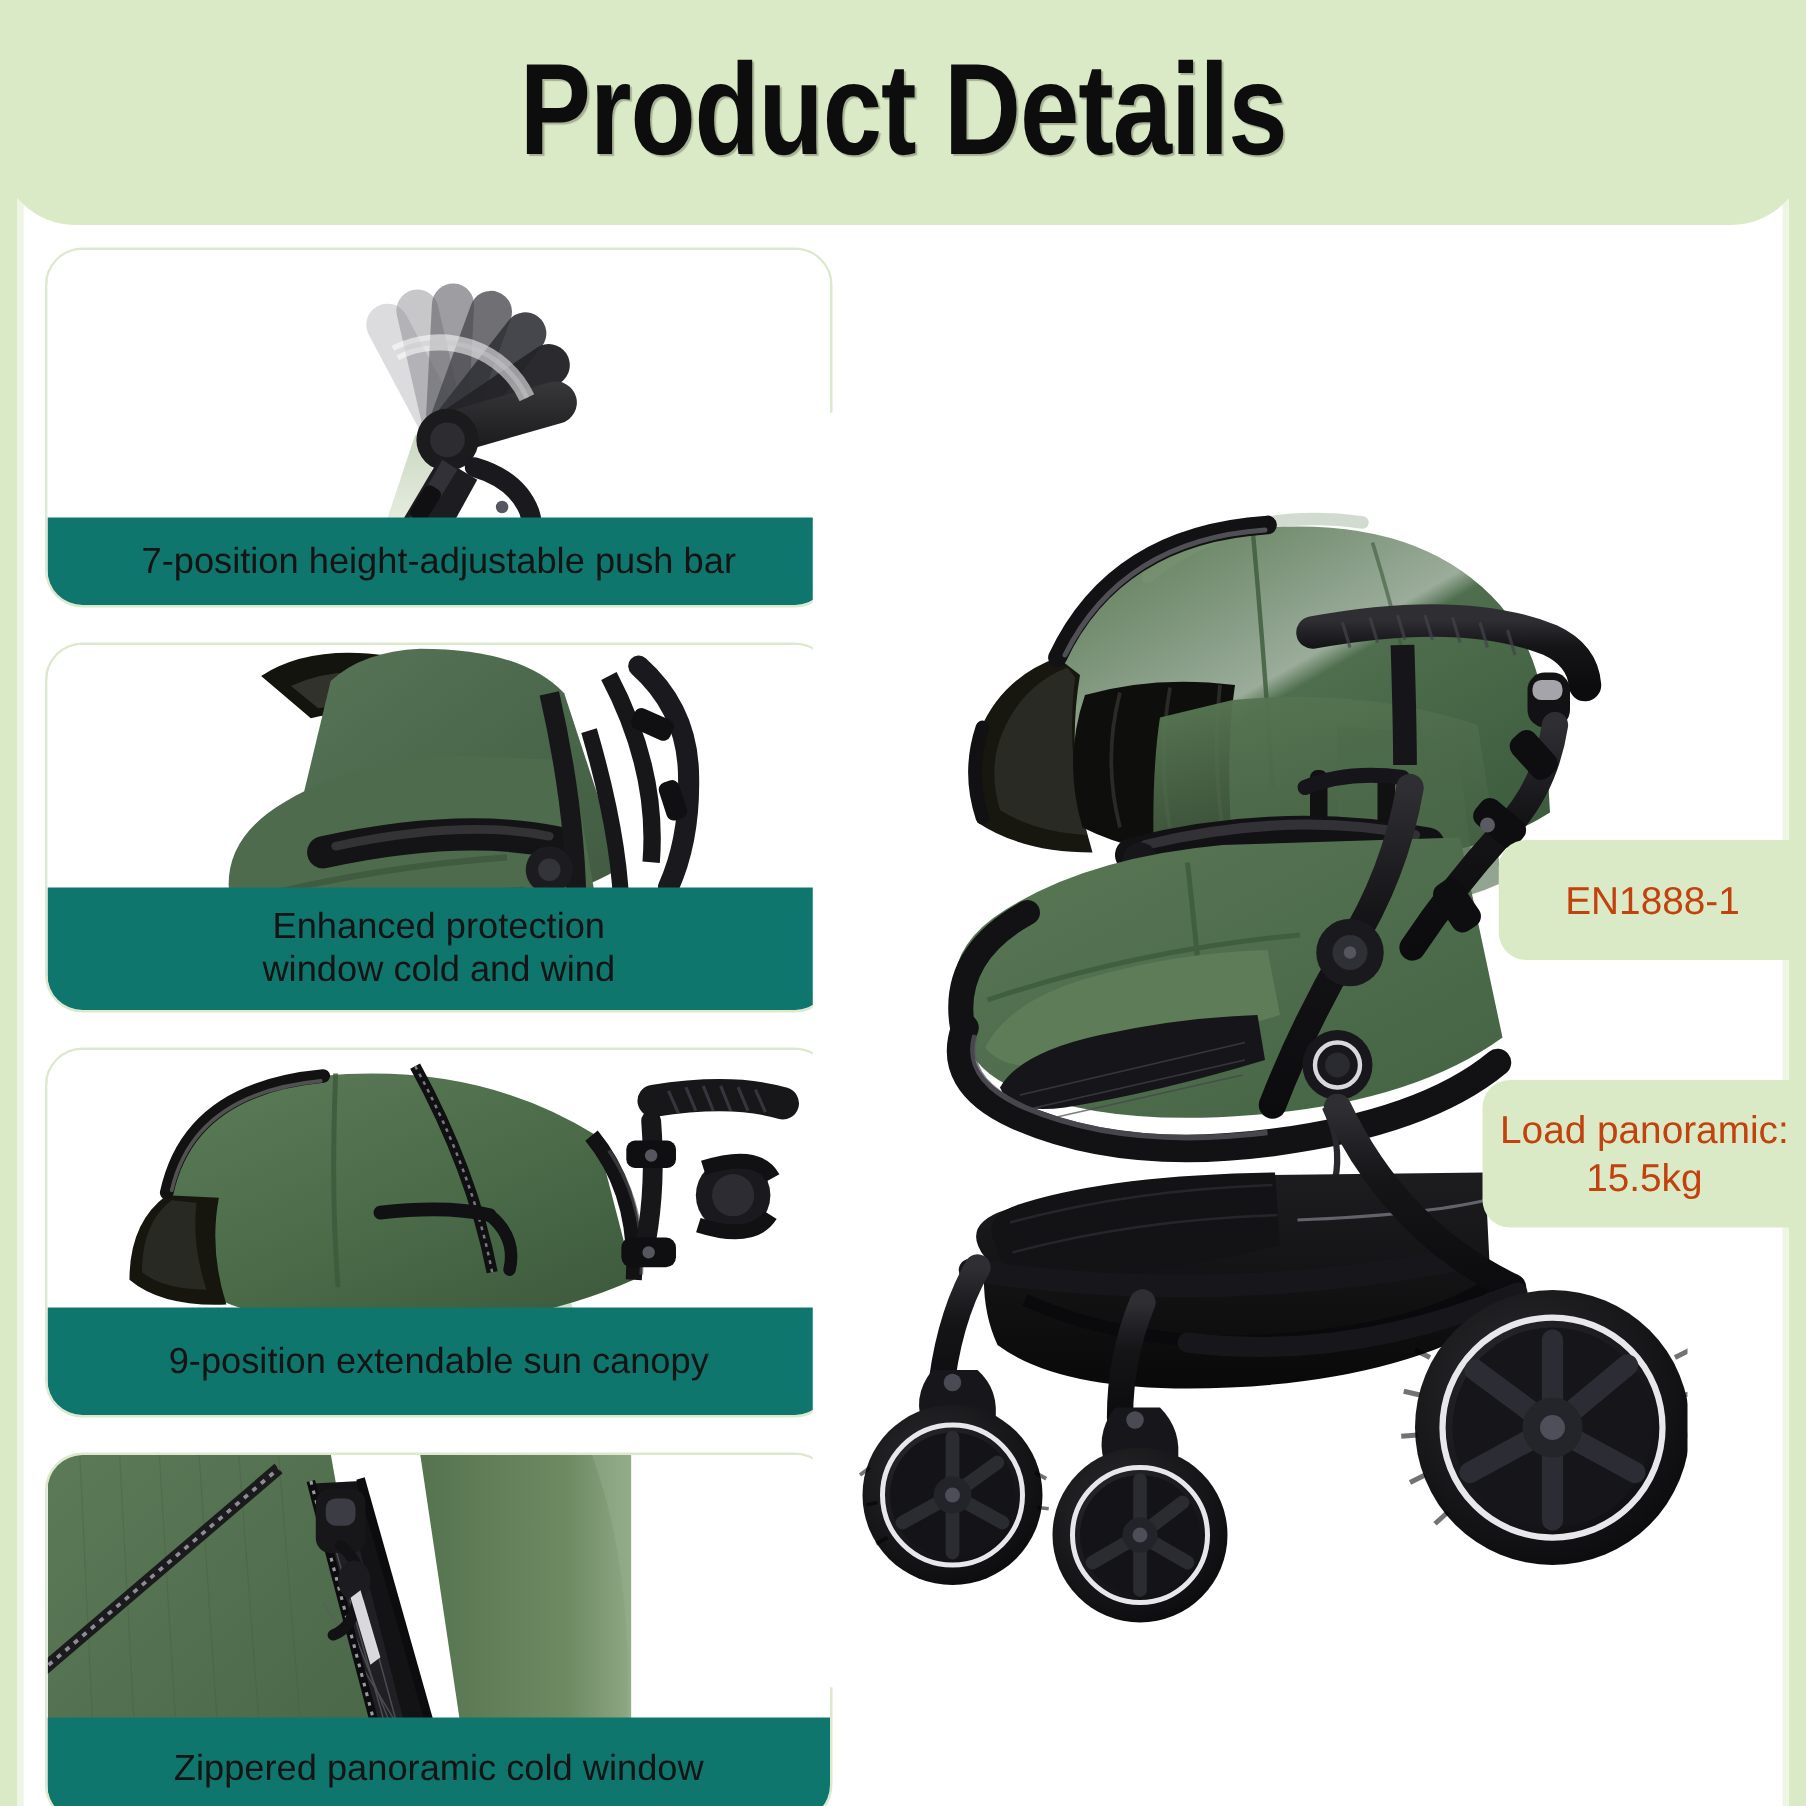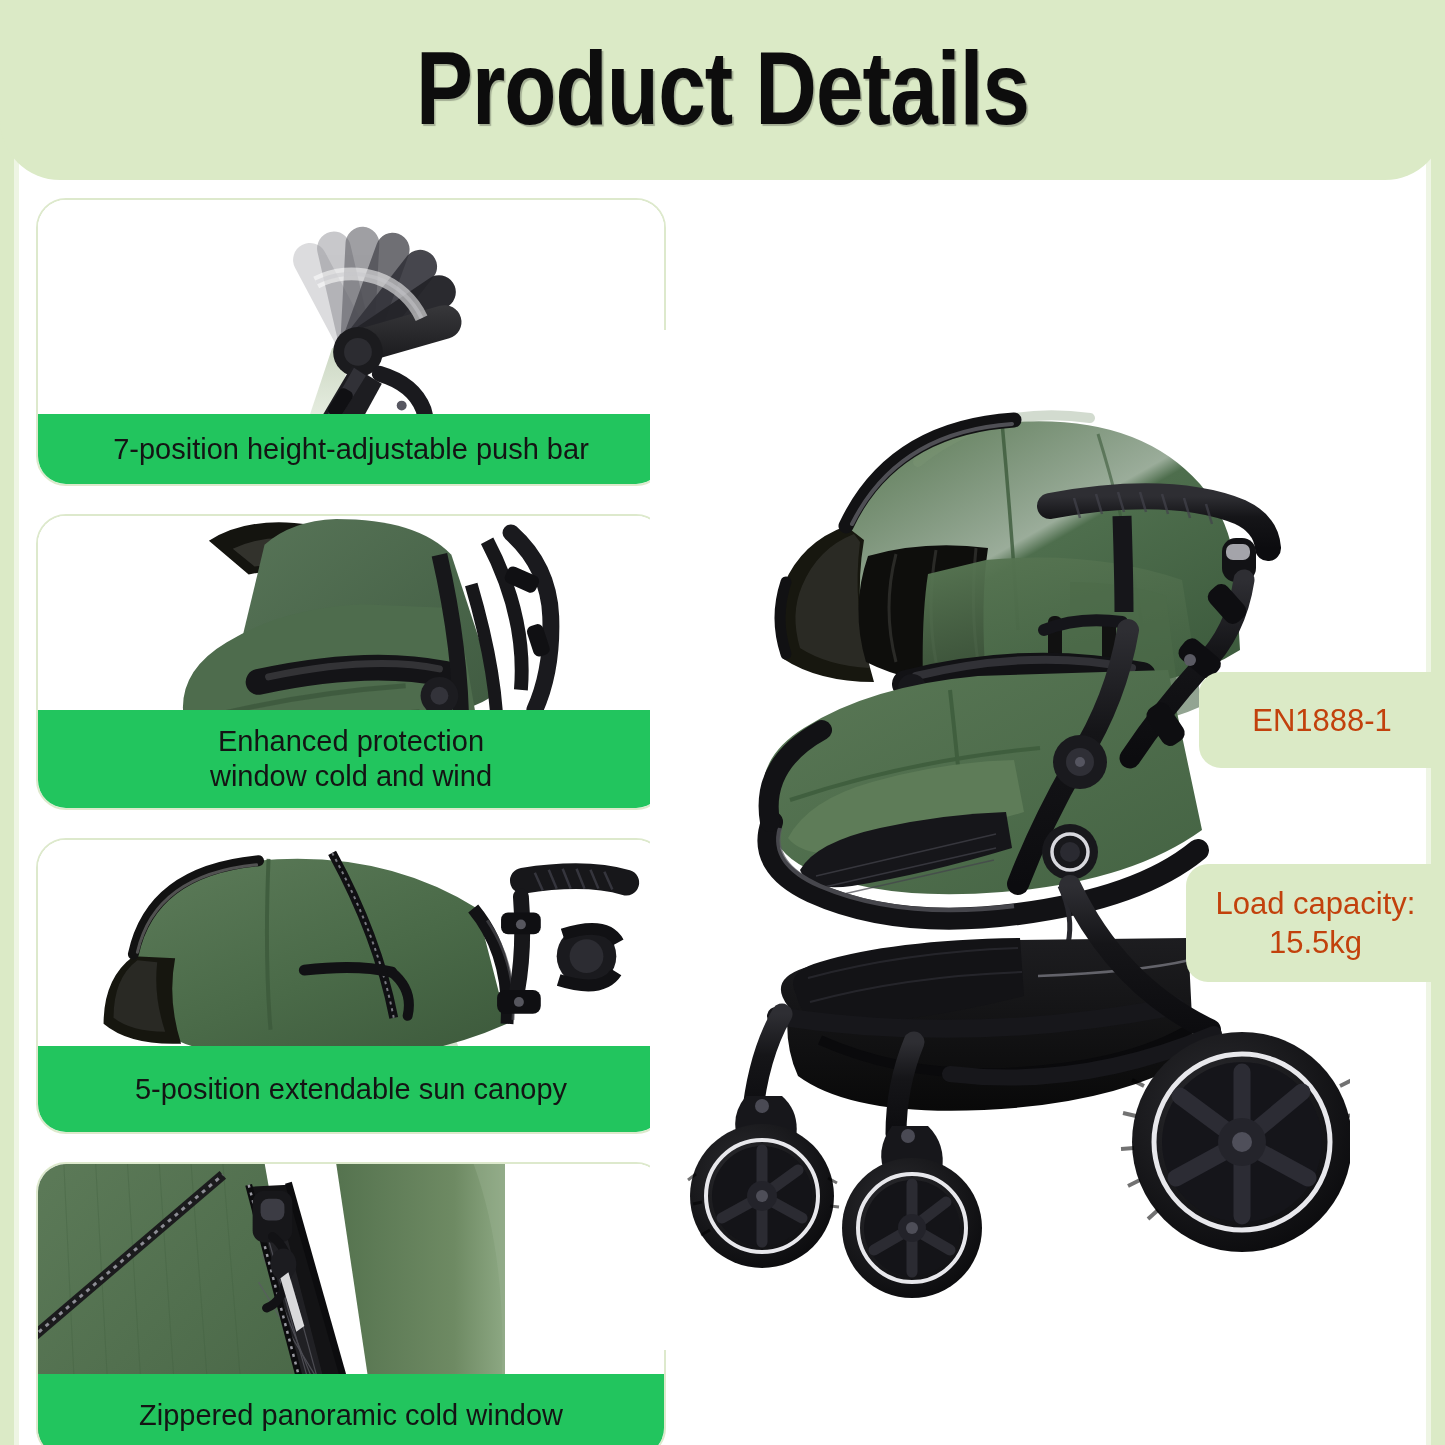--- a/index.html
+++ b/index.html
@@ -48,21 +48,21 @@
     border:2px solid #dde9cc;
     border-radius:30px;
     overflow:hidden;
     margin-bottom:28px;
     box-sizing:border-box;
   }
   .card-media{position:relative;width:100%;height:100%;overflow:hidden;background:#fff;}
   .card-media svg{display:block;width:100%;height:100%;}
   .card-caption{
     position:absolute;left:0;right:0;bottom:0;
-    background:#22c55e;
+    background:#0f766e;
     display:flex;align-items:center;justify-content:center;
     text-align:center;
     color:#141414;
     font-size:29px;
     line-height:35px;
     padding:6px 10px;
     box-sizing:border-box;
   }
   .card.c1{height:288px;}
   .card.c1 .card-caption{height:70px;}
@@ -278,21 +278,21 @@
           <rect x="462" y="152" width="44" height="24" rx="8" fill="#0f0f12"></rect>
           <circle cx="484" cy="164" r="5" fill="#56565e"></circle>
 
           <circle cx="552" cy="118" r="30" fill="#1a1a1e"></circle>
           <circle cx="552" cy="118" r="17" fill="#2c2c32"></circle>
           <path d="M528 96 q44 -14 56 8" fill="none" stroke="#111114" stroke-width="12"></path>
           <path d="M524 142 q44 14 58 -8" fill="none" stroke="#111114" stroke-width="12"></path>
         </svg>
       </div>
       <div class="card-caption">
-        <span>5-position extendable sun canopy</span>
+        <span>9-position extendable sun canopy</span>
       </div>
     </div>
 
     <div class="card c4">
       <div class="card-media">
         <svg viewBox="0 0 630 296" preserveAspectRatio="xMidYMid slice">
           <defs>
             <linearGradient id="gz1" x1="0" y1="0" x2="1" y2="1">
               <stop offset="0" stop-color="#5c7a58"></stop>
                 <stop offset="1" stop-color="#476545"></stop>
@@ -605,18 +605,18 @@
         </g>
       </g>
     </svg>
   </div>
 
   <div class="badge b1">
     <span>EN1888-1</span>
   </div>
   <div class="badge b2">
     <div>
-      <div>Load capacity:</div>
+      <div>Load panoramic:</div>
       <div>15.5kg</div>
     </div>
   </div>
 
 </div>
 
 </body></html>

